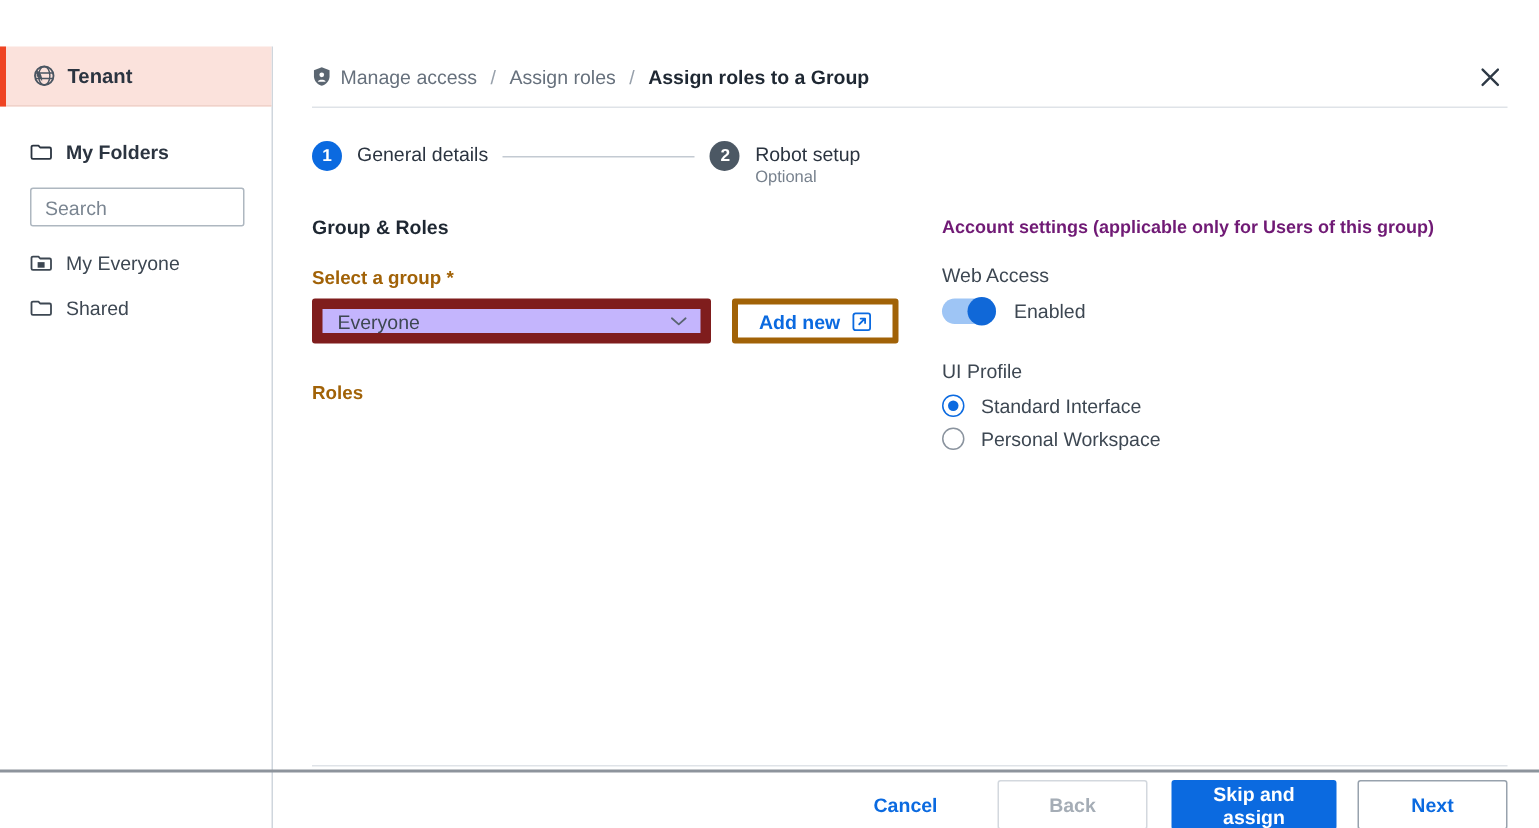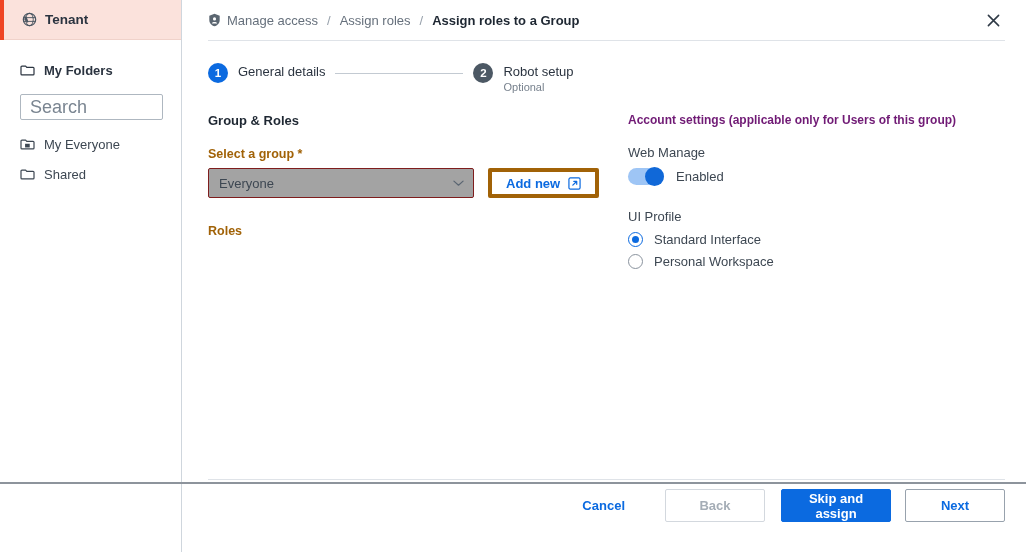--- a/index.html
+++ b/index.html
@@ -5,21 +5,21 @@
   * { box-sizing: border-box; }
   html, body { margin: 0; padding: 0; }
   body {
     width: 1026px; height: 552px;
     font-family: "Liberation Sans", sans-serif;
     font-size: 13px;
     color: #2b3440;
     background: #ffffff;
     overflow: hidden;
   }
-  .app { display: flex; width: 1026px; height: 484px; position: relative; }
+  .app { display: flex; width: 1026px; height: 484px; position: relative; margin-top: 31px; }
 
   
   .sidebar {
     width: 182px; height: 552px;
     background: #ffffff;
     border-right: 1px solid #cfd6dd;
     position: relative;
     flex: 0 0 182px;
   }
   .tenant-row {
@@ -52,21 +52,21 @@
     width: 143px; height: 26px;
     border: 1px solid #aeb7c0;
     border-radius: 2px;
     display: flex; align-items: center;
     padding: 0 6px 0 9px;
     background: #fff;
   }
   .search-input {
     border: none; outline: none; flex: 1;
     font-family: "Liberation Sans", sans-serif;
-    font-size: 18px; color: #3d4752; background: transparent;
+    font-size: 13px; color: #3d4752; background: transparent;
     padding: 0;
   }
   .search-input::placeholder { color: #7a8591; }
 
   
   .main {
     flex: 1; height: 552px; position: relative;
     background: #ffffff;
     display: flex; flex-direction: column;
   }
@@ -128,23 +128,23 @@
     margin-bottom: 19px;
   }
   .field-label {
     font-weight: bold; font-size: 12.5px; color: #a16207;
     margin-bottom: 7px;
   }
   .field-row { display: flex; align-items: center; }
 
   .select-box {
     width: 266px; height: 30px;
-    border: 1px solid #7f1d1d; border-radius: 2px;
-    display: flex; align-items: center;
-    padding: 0 9px 0 10px; background: #a3a3a3;
+    border: 7px solid #7f1d1d; border-radius: 2px;
+    display: flex; align-items: center;
+    padding: 0 9px 0 10px; background: #c4b5fd;
     cursor: pointer;
   }
   .select-value { flex: 1; font-size: 13px; color: #3d4752; }
   .chev { color: #5a6572; }
 
   .ghost-btn {
     height: 30px;
     border: 4px solid #a16207; border-radius: 2px;
     background: #fff; cursor: pointer;
     display: flex; align-items: center; justify-content: center;
@@ -371,21 +371,21 @@
         </div>
 
         <div class="spacer-26"></div>
 
         <div class="field-label">Roles</div>
       </div>
 
       <div class="col-right">
         <div class="acct-title">Account settings (applicable only for Users of this group)</div>
 
-        <div class="sub-label">Web Manage</div>
+        <div class="sub-label">Web Access</div>
         <div class="toggle-row">
           <div class="toggle">
             <div class="knob"></div>
           </div>
           <span class="toggle-label">Enabled</span>
         </div>
 
         <div class="sub-label">UI Profile</div>
         <div class="radio-row">
           <span class="radio checked"></span>

